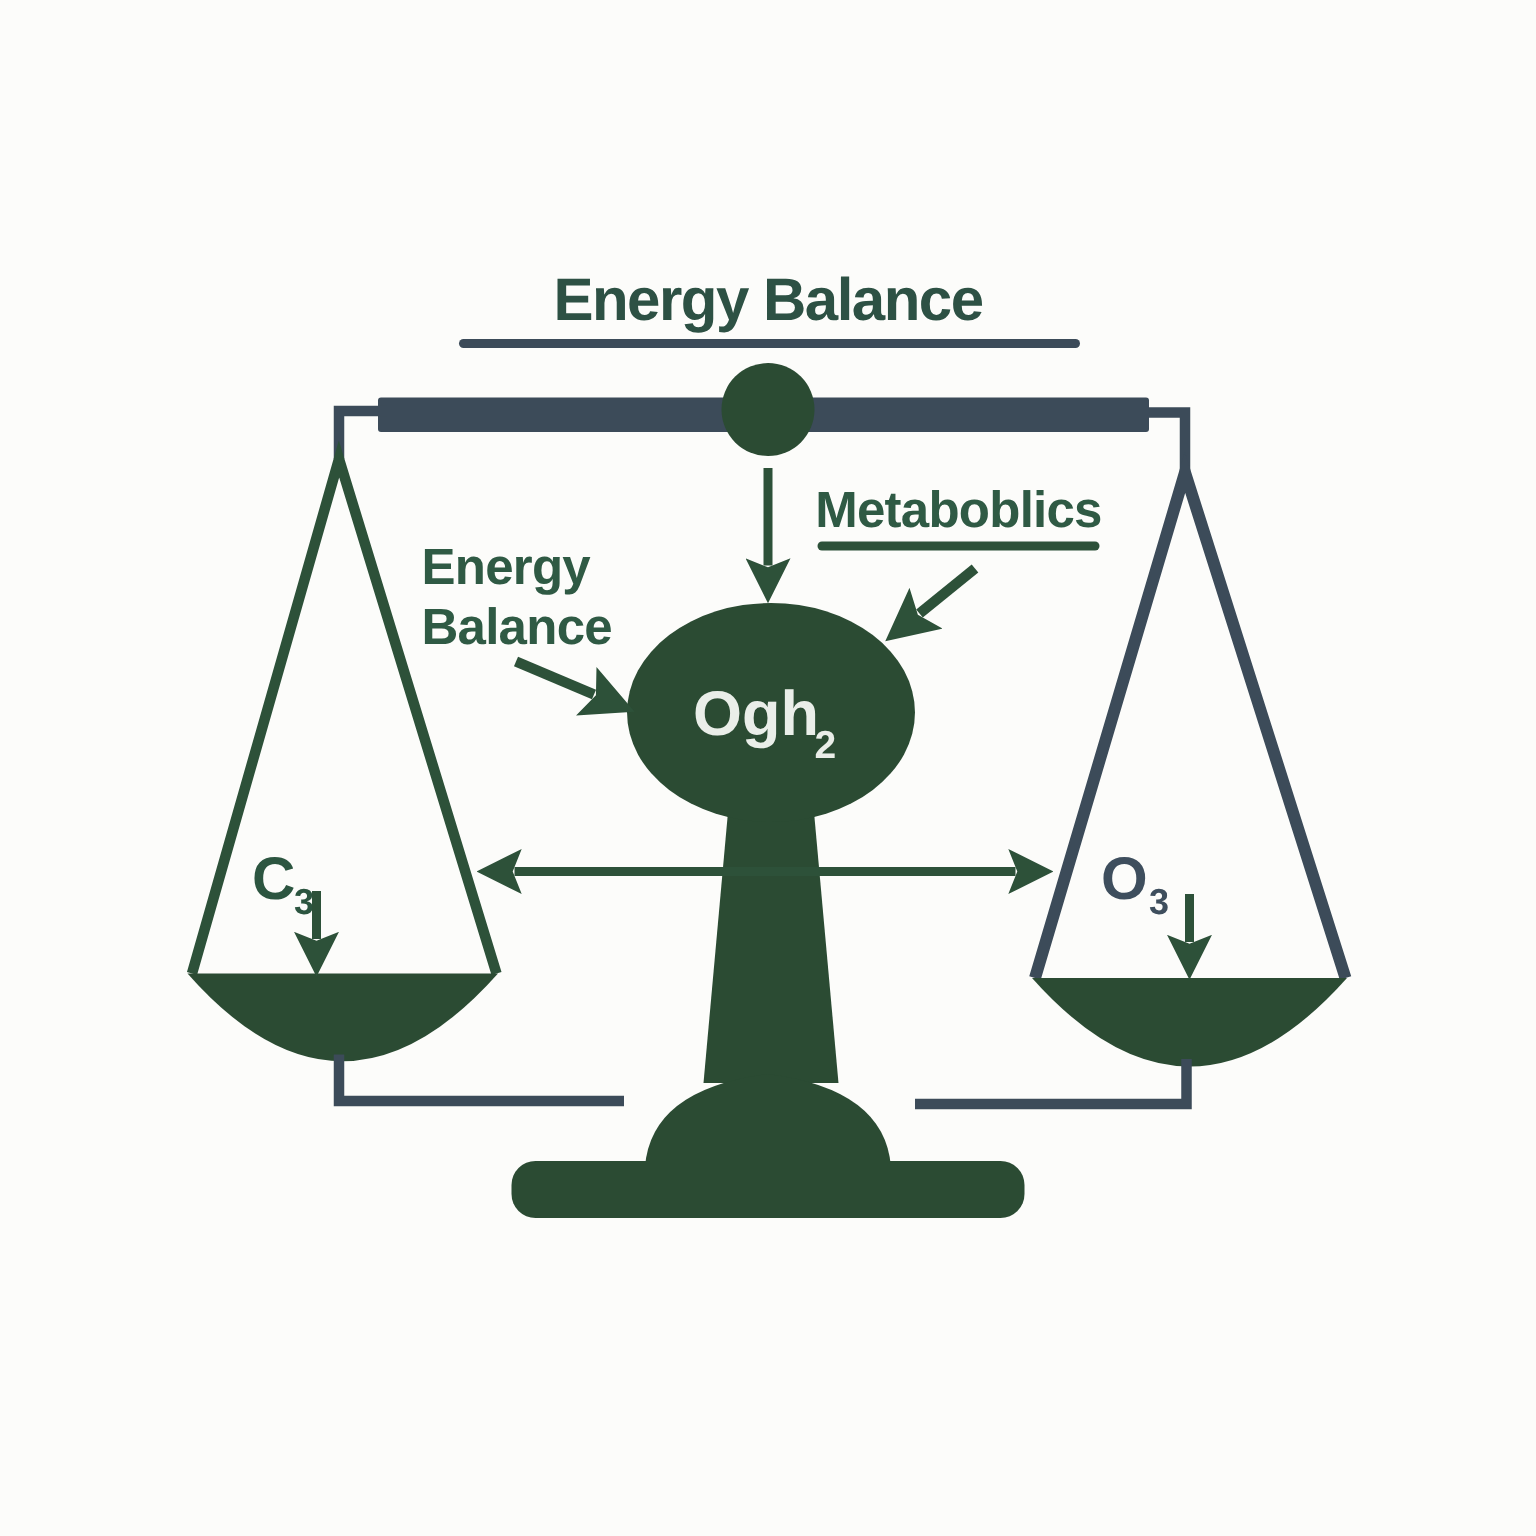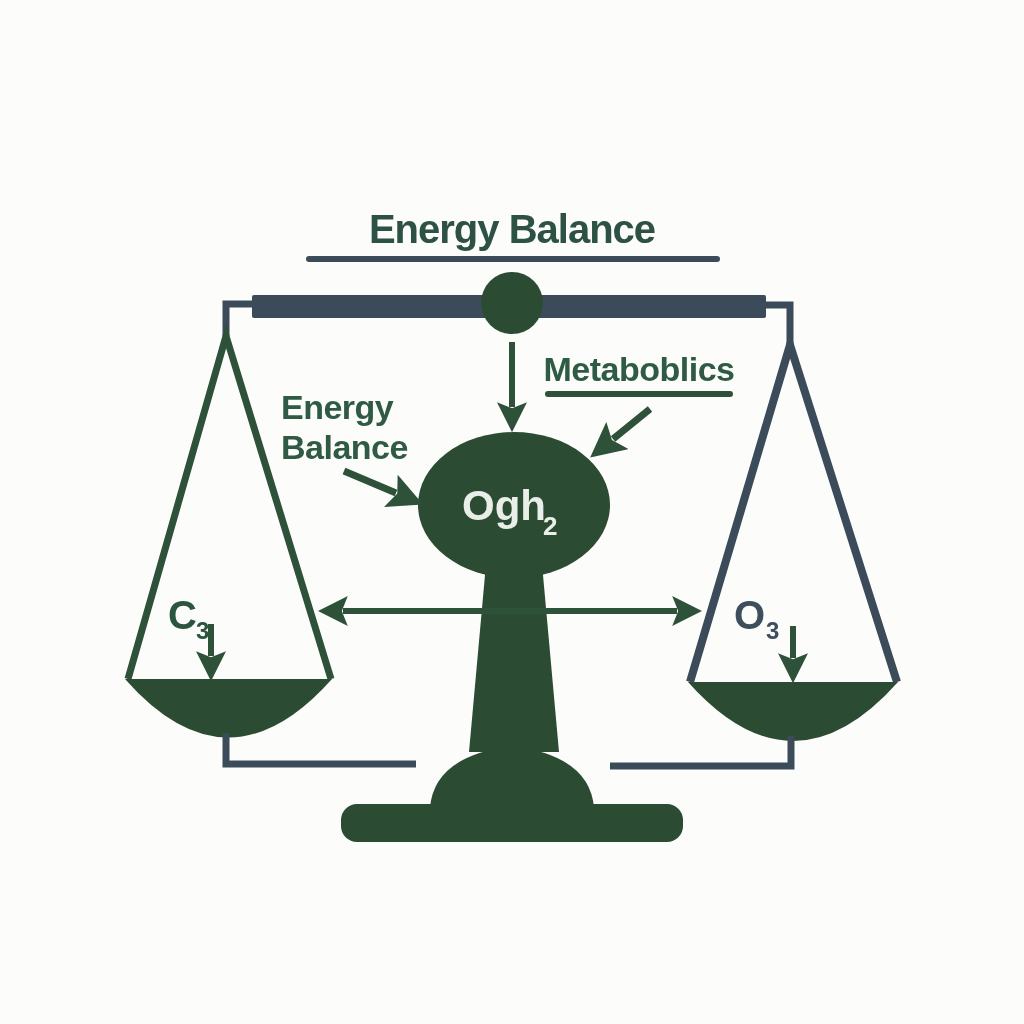--- a/index.html
+++ b/index.html
@@ -13,21 +13,21 @@
     --pan-label-right:#3e4e5d;
     --center-text:#eaeee9;
   }
   html,body{margin:0;padding:0;}
   body{
     width:1024px;height:1024px;
     background:var(--background);
     font-family:"Liberation Sans", sans-serif;
     overflow:hidden;
   }
-  .canvas{width:1024px;height:744px;position:relative;margin-top:30px;}
+  .canvas{width:1024px;height:744px;position:relative;}
   svg{display:block;}
   .slate-fill{fill:var(--slate);}
   .slate-stroke{stroke:var(--slate);fill:none;}
   .green-fill{fill:var(--green-fill);}
   .green-stroke{stroke:var(--green-stroke);fill:none;}
   .mk-green{fill:var(--green-stroke);}
   text{font-family:"Liberation Sans", sans-serif;font-weight:700;}
   .title-text{fill:var(--title-text);font-size:40px;letter-spacing:-1px;}
   .annotation-text{fill:var(--annotation-text);font-size:34px;letter-spacing:-0.5px;}
   .pan-label-left{fill:var(--pan-label-left);font-size:40px;}

